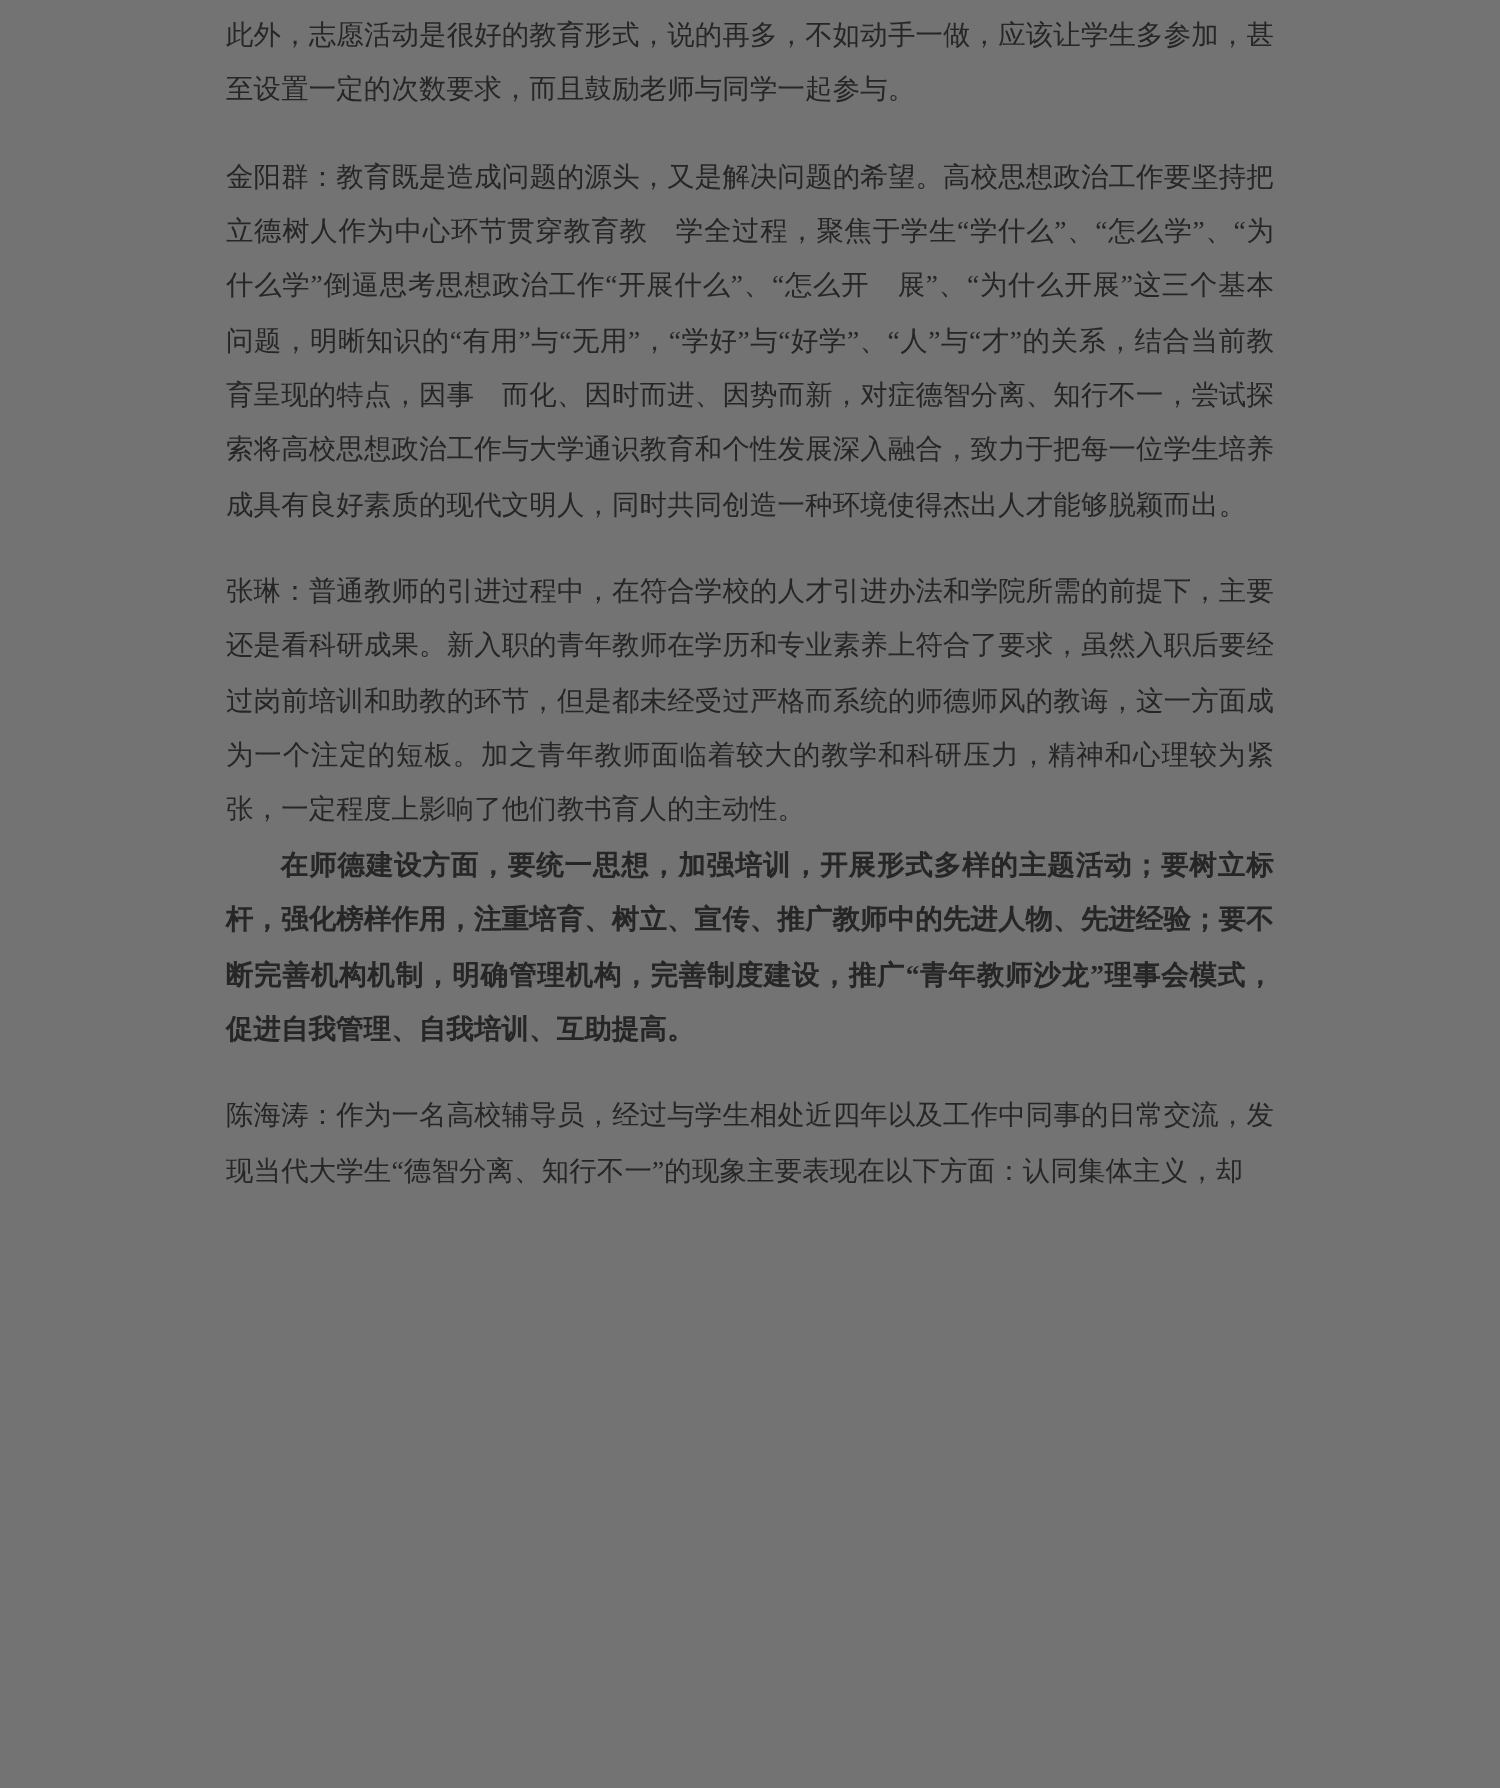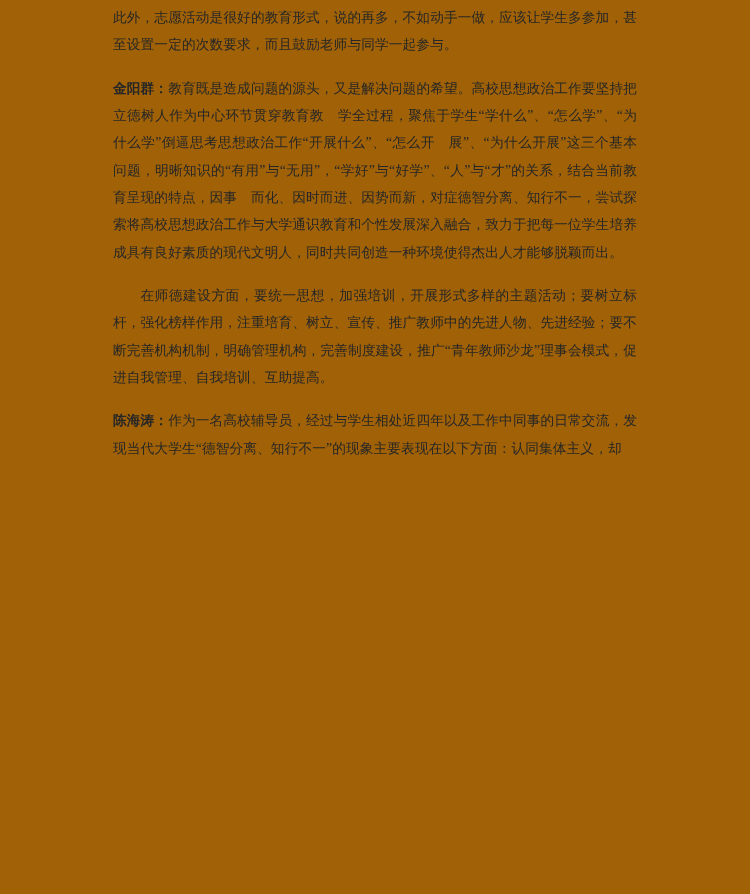--- a/index.html
+++ b/index.html
@@ -12,55 +12,57 @@
     height: 894px;
     overflow: hidden;
     color: #262626;
     font-family: "Liberation Serif", "DejaVu Serif", serif;
   }
   .page {
     box-sizing: border-box;
     width: 750px;
     height: 894px;
     padding: 4px 113px 0 113px;
-    background: #a16207;
+    background: #737373;
   }
   .para-group {
     margin: 0 0 16px 0;
   }
   .para-group:last-child {
     margin-bottom: 16px;
   }
   p.block {
     margin: 0;
     font-size: 13.7px;
     line-height: 27.35px;
     text-align: justify;
     letter-spacing: 0.1px;
     word-break: break-all;
   }
   p.block.cont {
     text-indent: 2em;
+    font-weight: bold;
   }
   b.speaker {
-    font-weight: bold;
+    font-weight: normal;
   }
 </style>
 </head>
 <body>
 
 <main class="page">
   <div id="paragraphs">
       <div class="para-group">
   <p class="block"><span class="body-text">此外，志愿活动是很好的教育形式，说的再多，不如动手一做，应该让学生多参加，甚至设置一定的次数要求，而且鼓励老师与同学一起参与。</span></p>
 </div>
       <div class="para-group">
   <p class="block"><b class="speaker">金阳群：</b><span class="body-text">教育既是造成问题的源头，又是解决问题的希望。高校思想政治工作要坚持把立德树人作为中心环节贯穿教育教　学全过程，聚焦于学生“学什么”、“怎么学”、“为什么学”倒逼思考思想政治工作“开展什么”、“怎么开　展”、“为什么开展”这三个基本问题，明晰知识的“有用”与“无用”，“学好”与“好学”、“人”与“才”的关系，结合当前教育呈现的特点，因事　而化、因时而进、因势而新，对症德智分离、知行不一，尝试探索将高校思想政治工作与大学通识教育和个性发展深入融合，致力于把每一位学生培养成具有良好素质的现代文明人，同时共同创造一种环境使得杰出人才能够脱颖而出。</span></p>
 </div>
       <div class="para-group">
+  <p class="block"><b class="speaker">张琳：</b><span class="body-text">普通教师的引进过程中，在符合学校的人才引进办法和学院所需的前提下，主要还是看科研成果。新入职的青年教师在学历和专业素养上符合了要求，虽然入职后要经过岗前培训和助教的环节，但是都未经受过严格而系统的师德师风的教诲，这一方面成为一个注定的短板。加之青年教师面临着较大的教学和科研压力，精神和心理较为紧张，一定程度上影响了他们教书育人的主动性。</span></p>
 
   <p class="block cont"><span class="body-text">在师德建设方面，要统一思想，加强培训，开展形式多样的主题活动；要树立标杆，强化榜样作用，注重培育、树立、宣传、推广教师中的先进人物、先进经验；要不断完善机构机制，明确管理机构，完善制度建设，推广“青年教师沙龙”理事会模式，促进自我管理、自我培训、互助提高。</span></p>
 </div>
       <div class="para-group">
 
 </div>
       <div class="para-group">
   <p class="block"><b class="speaker">陈海涛：</b><span class="body-text">作为一名高校辅导员，经过与学生相处近四年以及工作中同事的日常交流，发现当代大学生“德智分离、知行不一”的现象主要表现在以下方面：认同集体主义，却</span></p>
 </div>
     </div>

